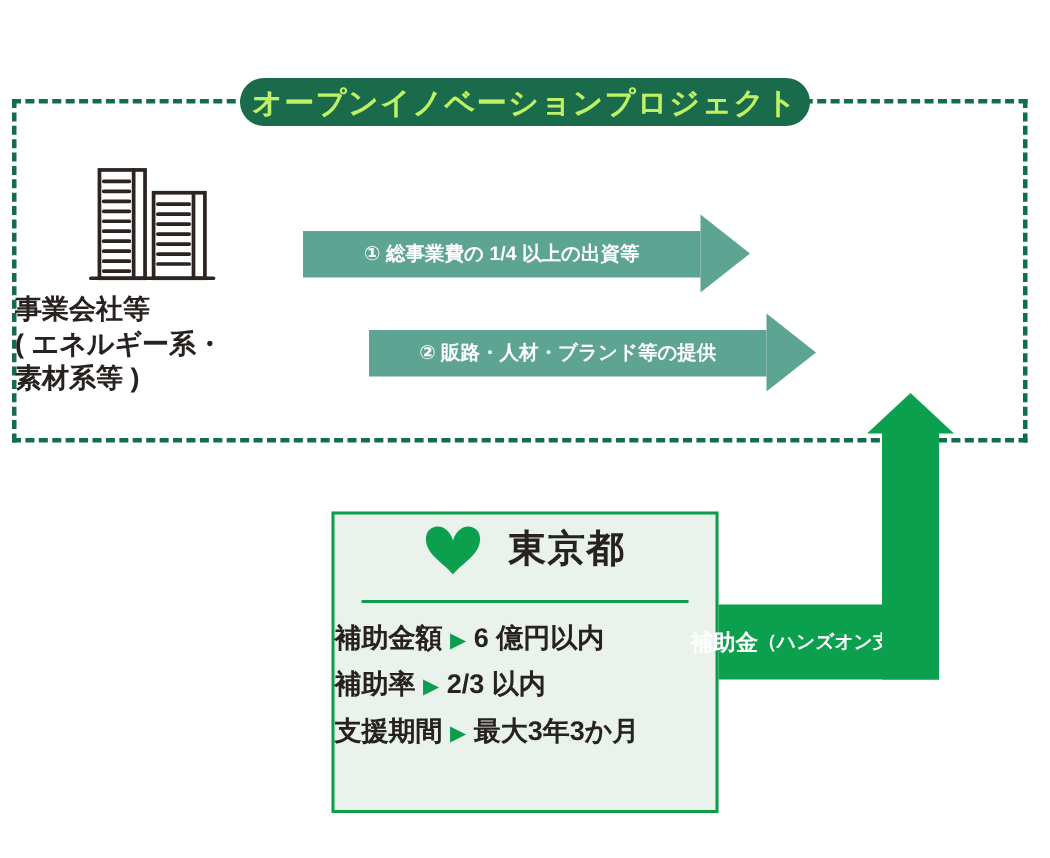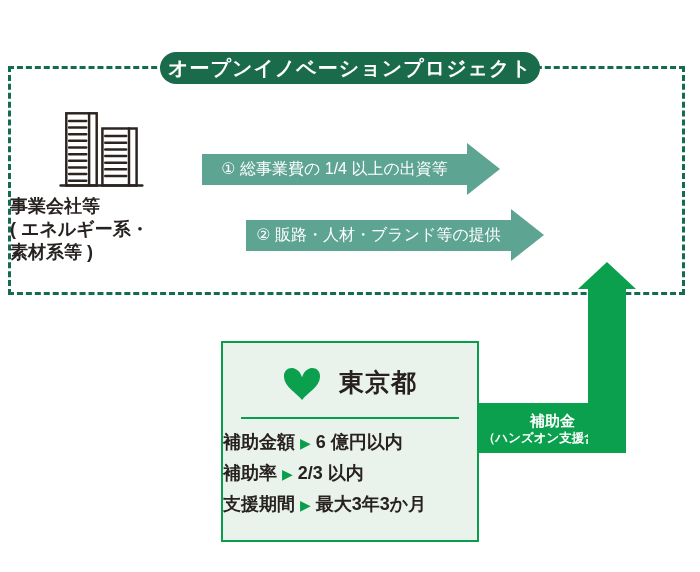--- a/index.html
+++ b/index.html
@@ -6,54 +6,54 @@
   body{font-family:"Liberation Sans","DejaVu Sans",sans-serif;color:#272220;}
   .canvas{position:relative;width:700px;height:572px;background:#ffffff;overflow:hidden;}
 
   
   .dashed-box{position:absolute;left:8px;top:66px;width:677px;height:229px;
     border:3px dashed #136c4e;box-sizing:border-box;background:#ffffff;}
 
   
   .title-pill{position:absolute;left:160px;top:52px;width:380px;height:32px;
     background:#1a6b4b;border-radius:16px;display:flex;align-items:center;justify-content:center;z-index:3;}
-  .title-pill span{color:#ffffff;font-size:20px;font-weight:bold;letter-spacing:1px;white-space:nowrap;}
+  .title-pill span{color:#bef264;font-size:20px;font-weight:bold;letter-spacing:1px;white-space:nowrap;}
 
   
   .condition{position:absolute;left:202px;top:100px;width:298px;text-align:center;
     font-size:17px;font-weight:bold;z-index:2;}
 
   
   .flow-arrow{position:absolute;left:202px;display:flex;align-items:center;z-index:2;}
   .flow-arrow .bar{width:265px;height:31px;background:#5ea492;display:flex;align-items:center;justify-content:center;}
-  .flow-arrow .bar span{color:#ffffff;font-size:16px;font-weight:normal;white-space:nowrap;}
+  .flow-arrow .bar span{color:#ffffff;font-size:13px;font-weight:bold;white-space:nowrap;}
   .flow-arrow .tip{width:0;height:0;border-top:26px solid transparent;border-bottom:26px solid transparent;border-left:33px solid #5ea492;}
   .arrow-1{top:143px;}
   .arrow-2{top:209px;padding-left:44px;}
 
   
   .entity{position:absolute;z-index:2;}
   .entity .label{font-size:18px;font-weight:bold;line-height:23px;white-space:nowrap;}
   .left-entity{left:10px;top:100px;width:180px;}
   .right-entity{left:498px;top:113px;width:190px;}
   .entity svg{display:block;margin:0 auto;}
 
   
   .tokyo-box{position:absolute;left:221px;top:341px;width:258px;height:201px;box-sizing:border-box;
     background:#eaf2ec;border:2px solid #0a9e4c;z-index:1;}
-  .tokyo-header{display:flex;align-items:center;justify-content:center;gap:18px;padding-top:17px;height:44px;}
+  .tokyo-header{display:flex;align-items:center;justify-content:center;gap:18px;height:44px;}
   .tokyo-header .org{font-size:25px;font-weight:bold;letter-spacing:1px;}
   .tokyo-divider{margin:13px 18px 8px 18px;border-top:2px solid #0a9e4c;height:0;}
   .tokyo-list{padding-left:0;padding-right:6px;}
   .tokyo-row{font-size:18px;font-weight:bold;line-height:30px;white-space:nowrap;}
   .tokyo-row .marker{color:#0a9e4c;font-size:14px;padding:0 5px;}
 
   
   .subsidy-h{position:absolute;left:479px;top:403px;width:147px;height:50px;background:#0aa04d;z-index:5;
-    display:flex;flex-direction:column;align-items:center;justify-content:center;}
+    display:flex;flex-direction:row;align-items:center;justify-content:center;}
   .subsidy-h .l1{color:#ffffff;font-size:15px;font-weight:bold;line-height:19px;white-space:nowrap;}
   .subsidy-h .l2{color:#ffffff;font-size:12.5px;font-weight:bold;line-height:16px;white-space:nowrap;}
   .subsidy-v{position:absolute;left:588px;top:287px;width:38px;height:166px;background:#0aa04d;z-index:5;}
   .subsidy-head{position:absolute;left:578px;top:262px;width:0;height:0;z-index:5;
     border-left:29px solid transparent;border-right:29px solid transparent;border-bottom:27px solid #0aa04d;}
 </style>
 </head>
 <body>
 
 <div class="canvas">

